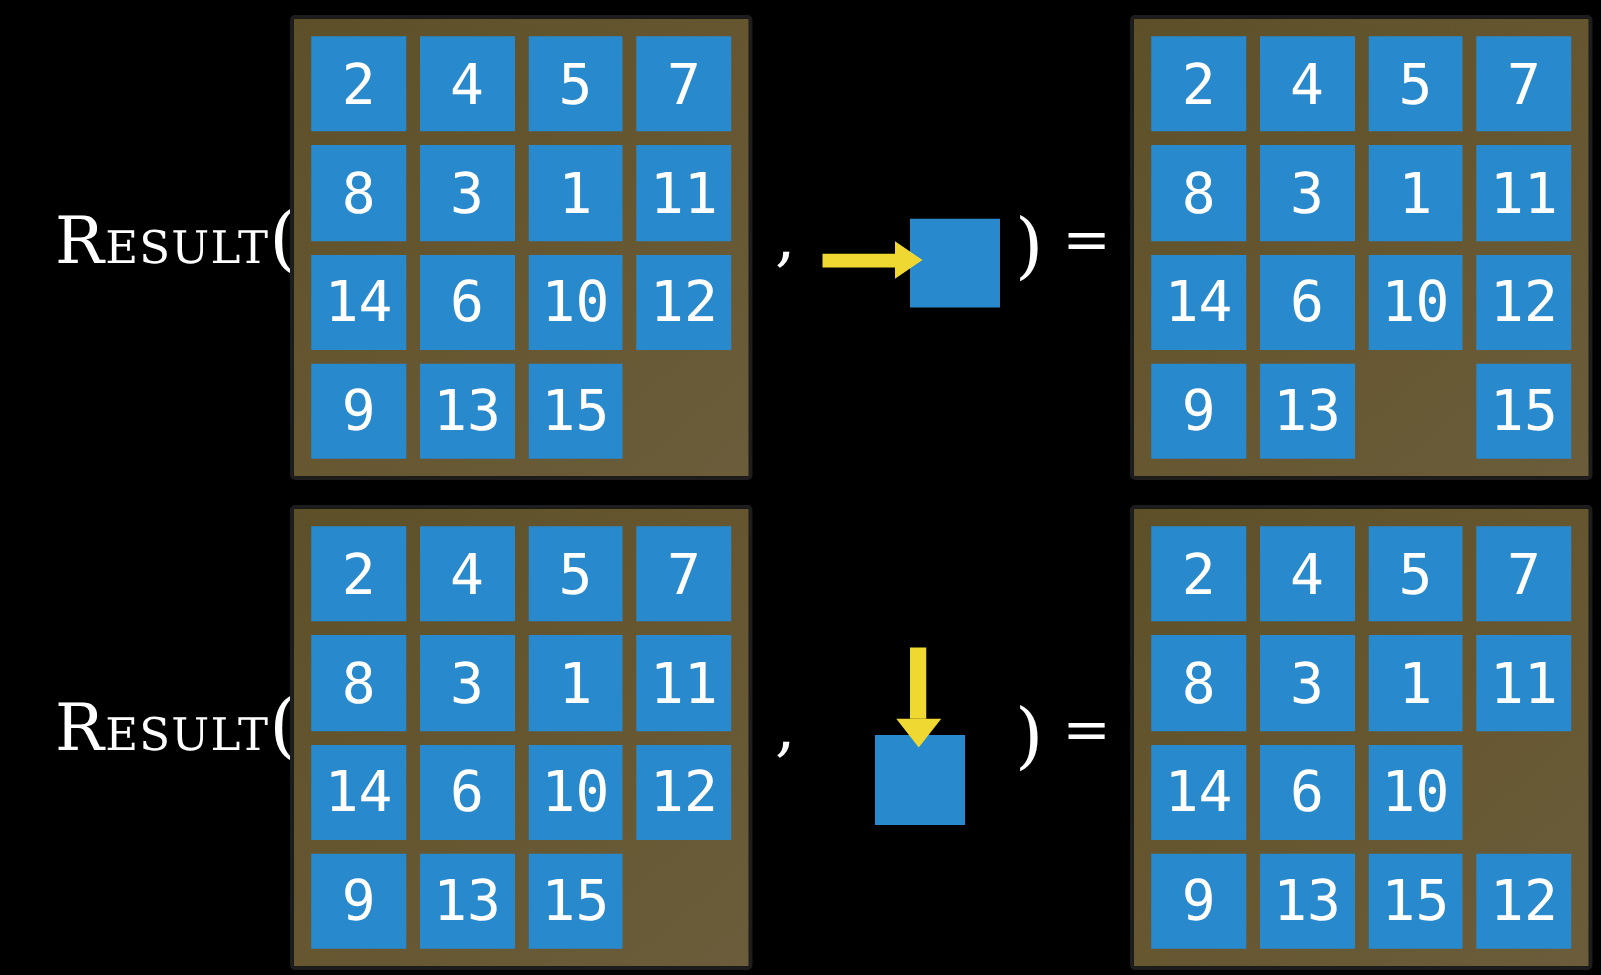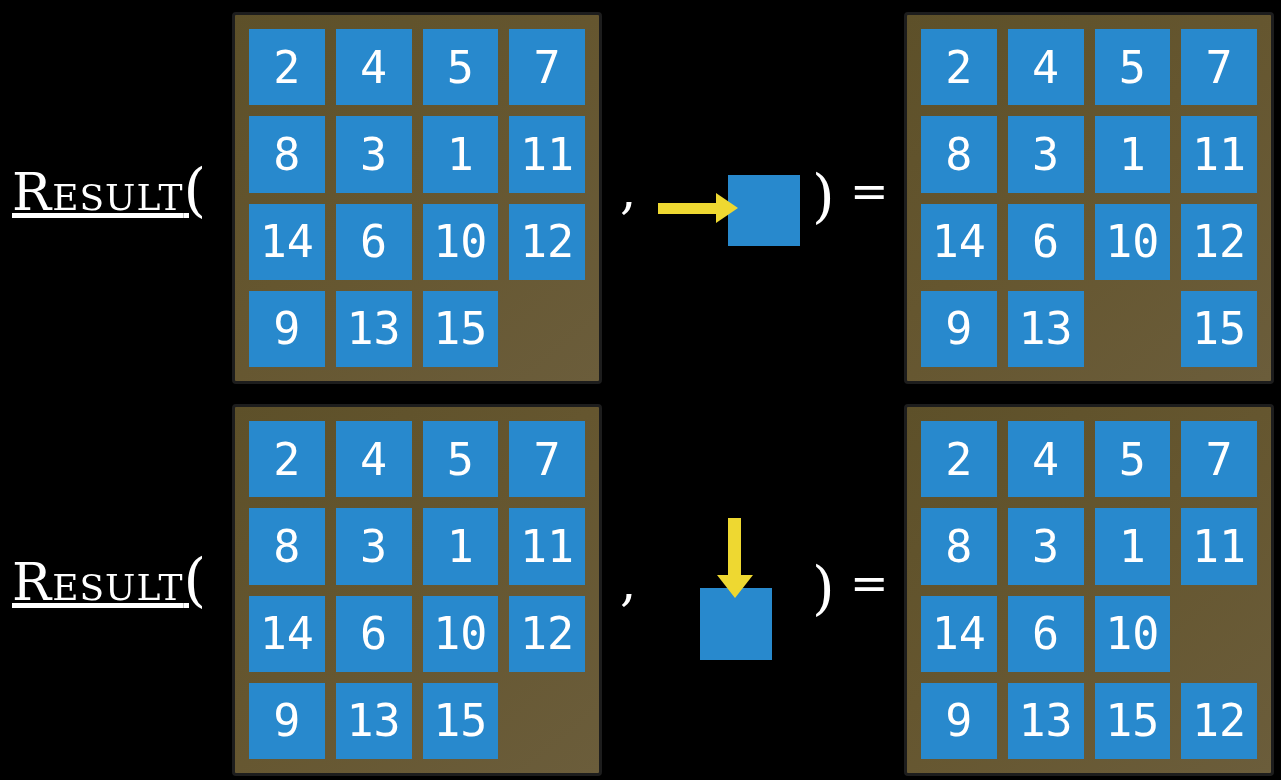--- a/index.html
+++ b/index.html
@@ -13,28 +13,27 @@
   .canvas {
     position: relative;
     width: 1281px;
     height: 780px;
     background: var(--background, #000);
     font-family: "DejaVu Serif", serif;
   }
   
   .func-label {
     position: absolute;
-    left: 12px;
+    left: 44px;
     color: var(--text, #fff);
     font-size: 52px;
     line-height: 60px;
     font-variant: small-caps;
     letter-spacing: 1px;
     white-space: nowrap;
-    text-decoration: underline;
   }
   .func-label .big-paren {
     font-size: 58px;
     font-variant: normal;
     letter-spacing: 0;
   }
   .sym {
     position: absolute;
     color: var(--text, #fff);
     line-height: 1;

